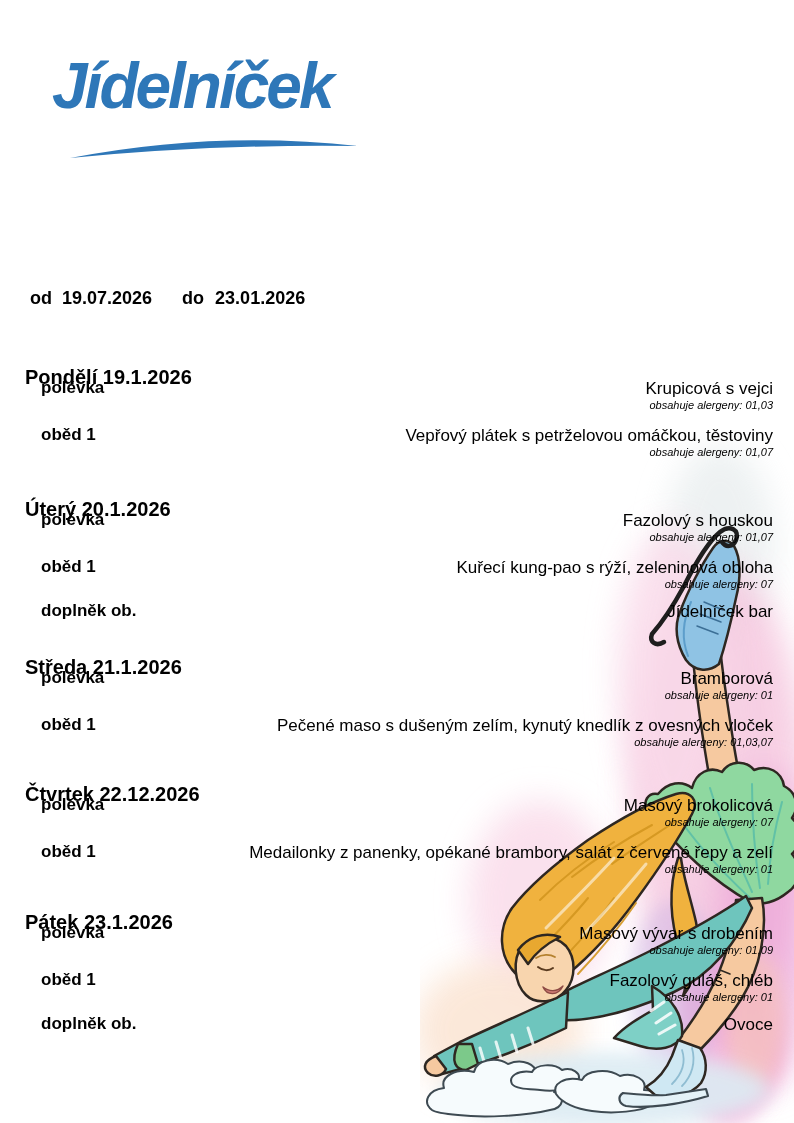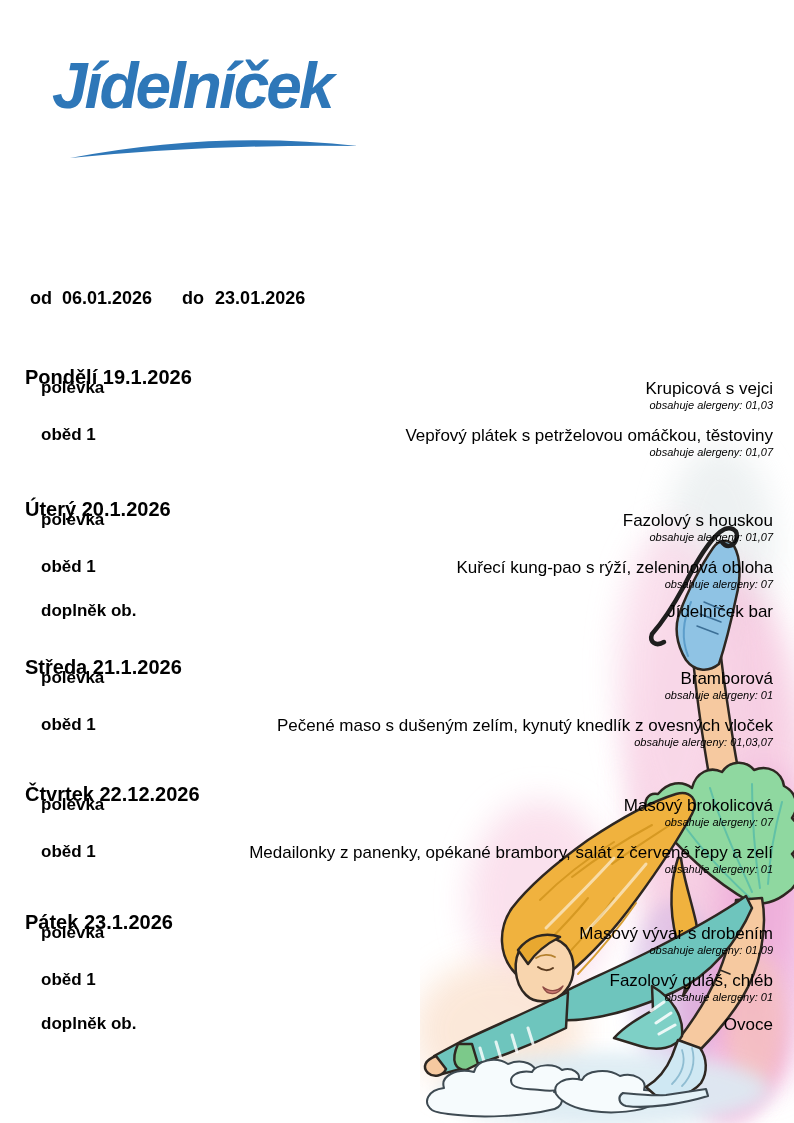--- a/index.html
+++ b/index.html
@@ -115,21 +115,21 @@
   </svg>
 
   <div class="logo fg">
     <span class="logo-text">Jídelníček</span>
     <svg class="logo-swoosh" width="292" height="26" viewBox="0 0 292 26">
       <path d="M2,22 Q148,-6 290,10 Q148,8 2,22 Z" fill="#2e77b8"></path>
     </svg>
   </div>
 
   <div class="date-range fg">
-    <span>od</span><span class="from-date">06.01.2026</span><span class="to-label">do</span><span class="to-date">23.01.2026</span>
+    <span>od</span><span class="from-date">19.07.2026</span><span class="to-label">do</span><span class="to-date">23.01.2026</span>
   </div>
 
   <div class="menu-days fg">
   <section class="day">
     <h2 class="day-title">Pondělí 19.1.2026</h2>
     <div class="day-rows">
   <div class="row r0">
     <span class="course-label">polévka</span>
     <div class="course-content">
       <div class="dish">Krupicová s vejci</div>

